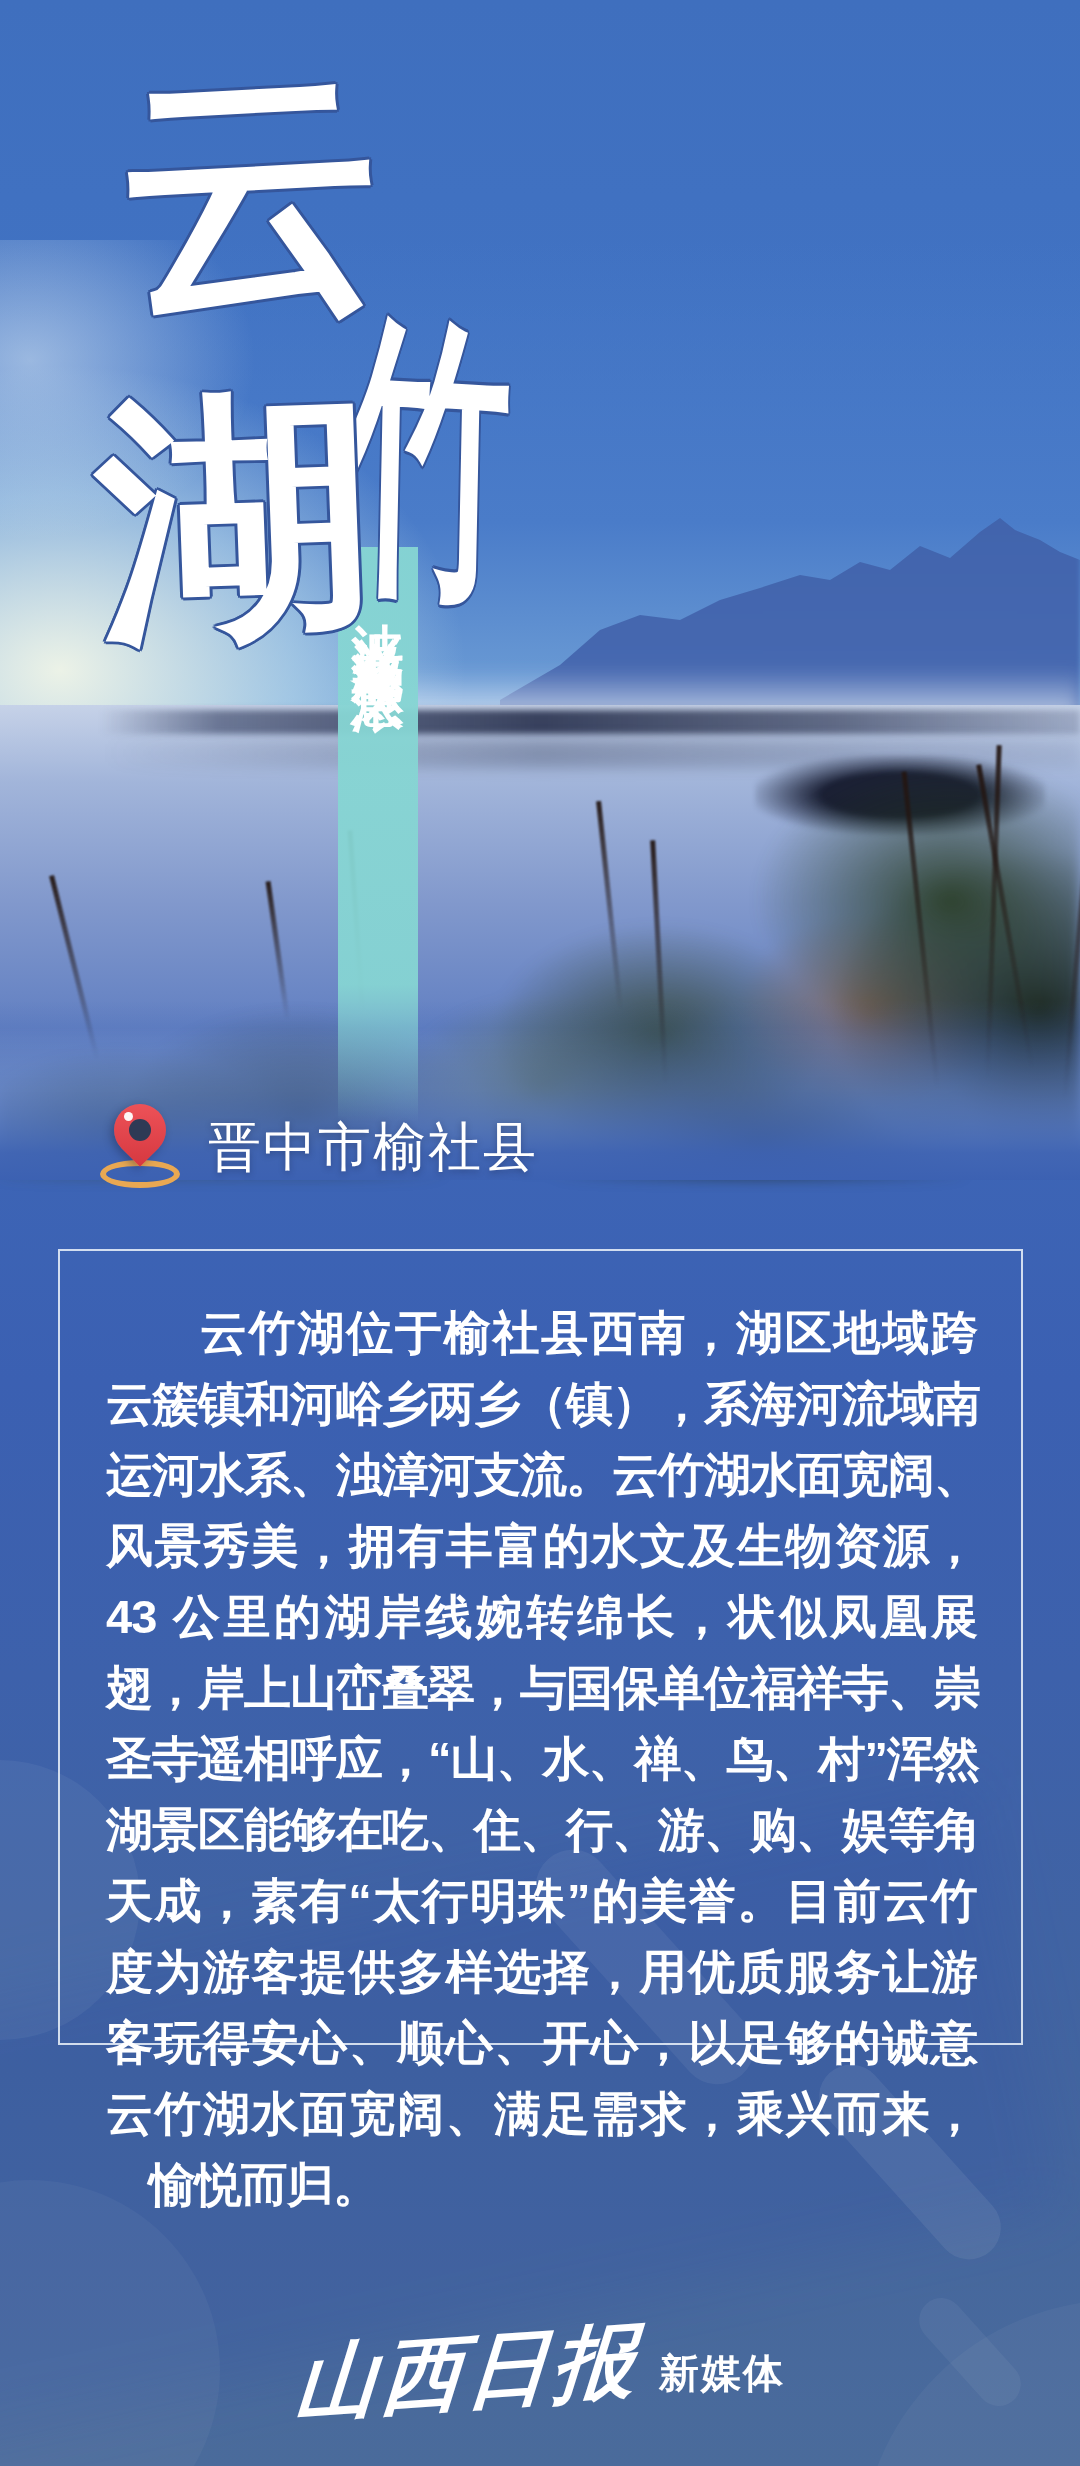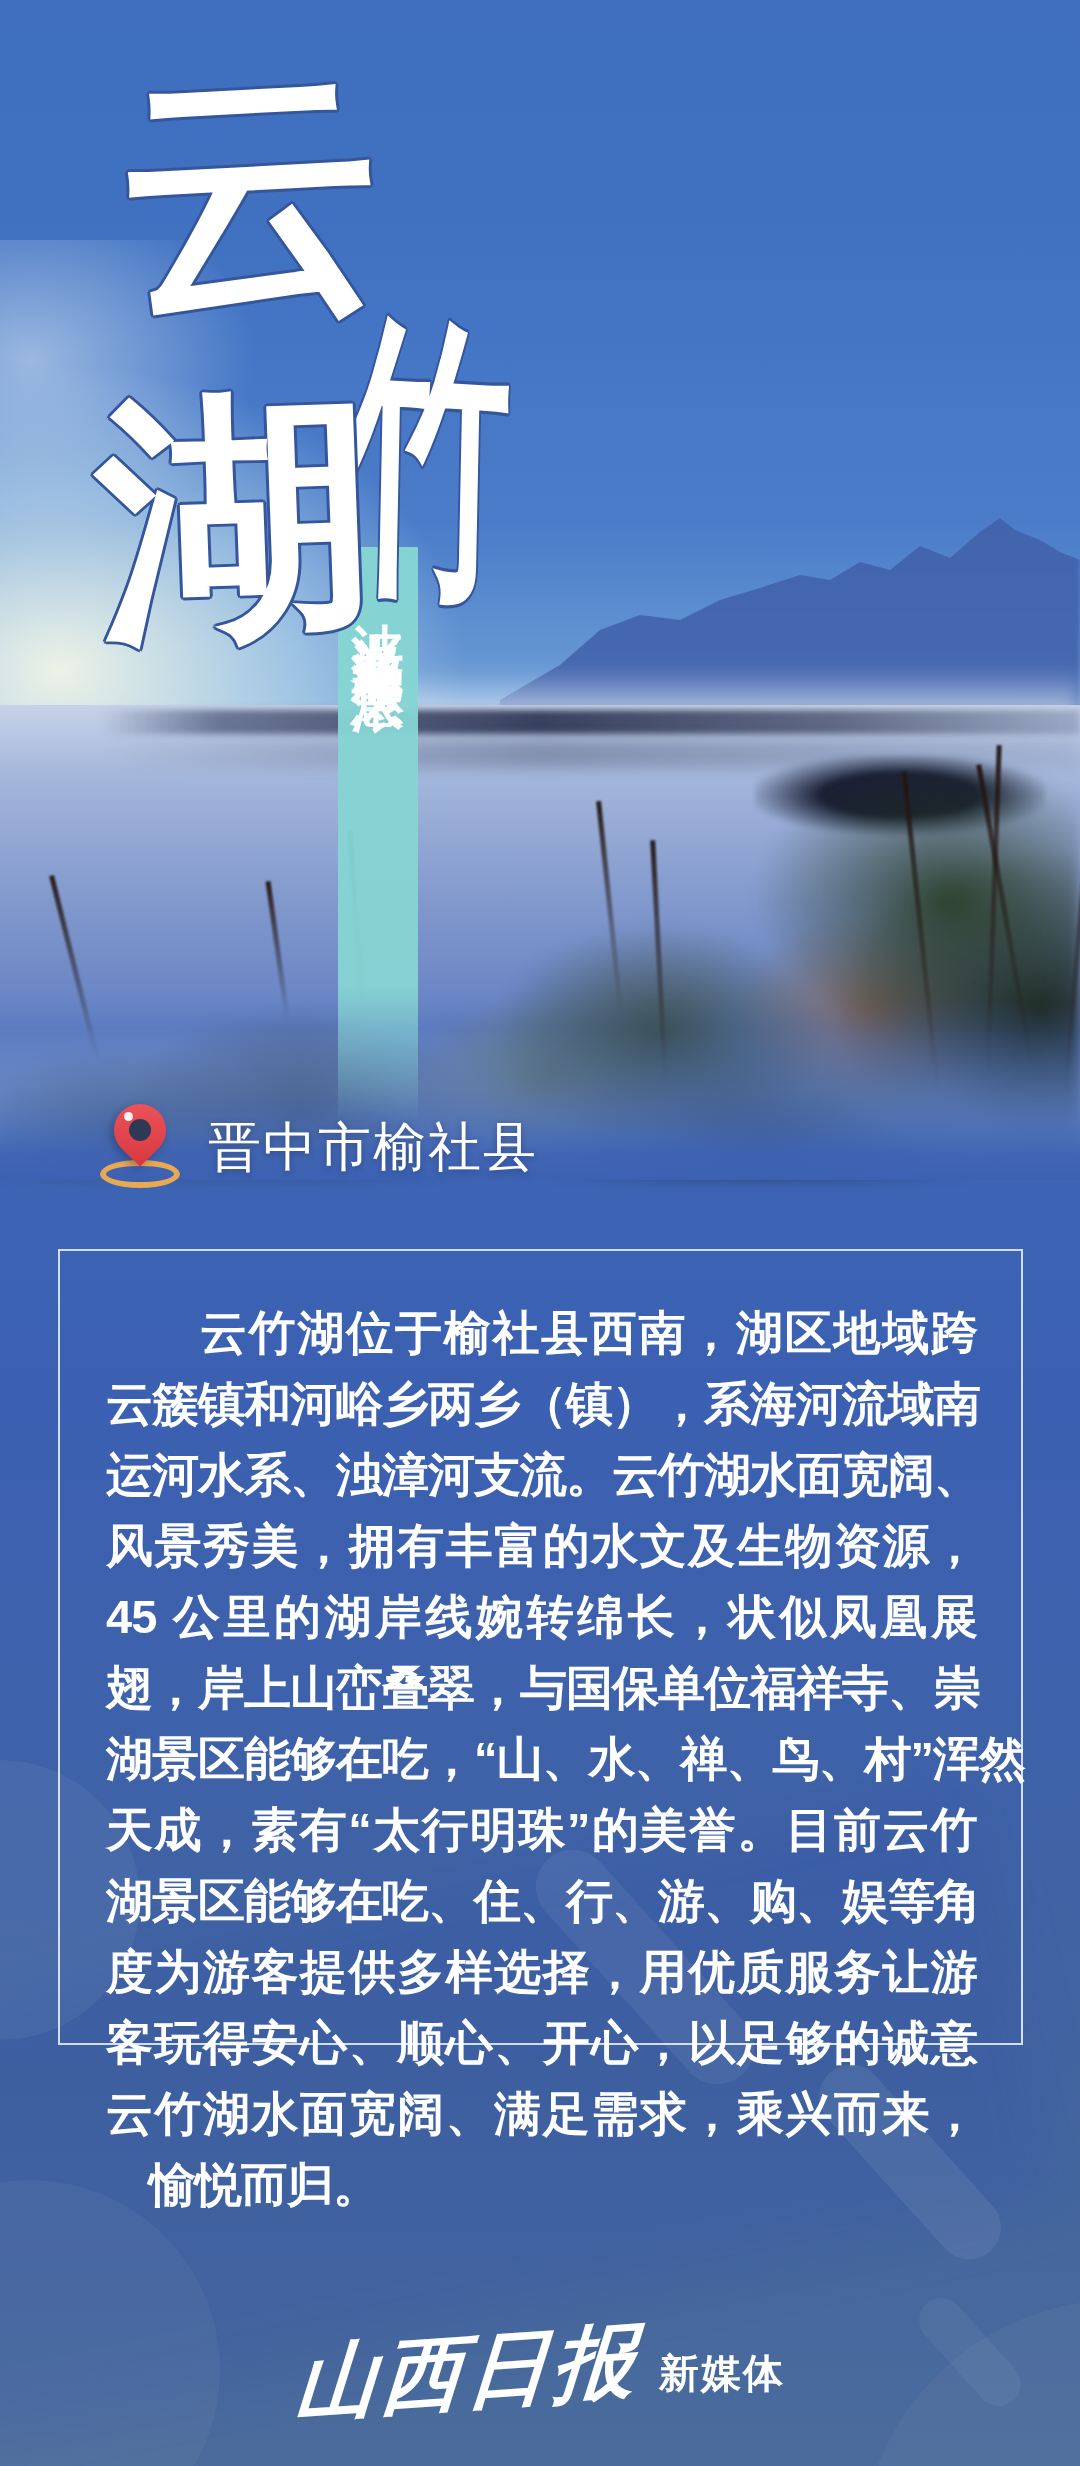--- a/index.html
+++ b/index.html
@@ -135,25 +135,25 @@
       <div class="pin-glint"></div>
     </div>
     <div class="loc-label">晋中市榆社县</div>
   </div>
 
   <div id="intro-box">
       <div class="intro-line">云竹湖位于榆社县西南，湖区地域跨</div>
       <div class="intro-line">云簇镇和河峪乡两乡（镇），系海河流域南</div>
       <div class="intro-line">运河水系、浊漳河支流。云竹湖水面宽阔、</div>
       <div class="intro-line">风景秀美，拥有丰富的水文及生物资源，</div>
-      <div class="intro-line">45 公里的湖岸线婉转绵长，状似凤凰展</div>
+      <div class="intro-line">43 公里的湖岸线婉转绵长，状似凤凰展</div>
       <div class="intro-line">翅，岸上山峦叠翠，与国保单位福祥寺、崇</div>
-      <div class="intro-line">湖景区能够在吃，“山、水、禅、鸟、村”浑然</div>
+      <div class="intro-line">圣寺遥相呼应，“山、水、禅、鸟、村”浑然</div>
+      <div class="intro-line">湖景区能够在吃、住、行、游、购、娱等角</div>
       <div class="intro-line">天成，素有“太行明珠”的美誉。目前云竹</div>
-      <div class="intro-line">湖景区能够在吃、住、行、游、购、娱等角</div>
       <div class="intro-line">度为游客提供多样选择，用优质服务让游</div>
       <div class="intro-line">客玩得安心、顺心、开心，以足够的诚意</div>
       <div class="intro-line">云竹湖水面宽阔、满足需求，乘兴而来，</div>
       <div class="intro-line">愉悦而归。</div>
     </div>
 
   <div id="footer">
     <span class="brand-script">山西日报</span>
     <span class="brand-suffix">新媒体</span>
   </div>

